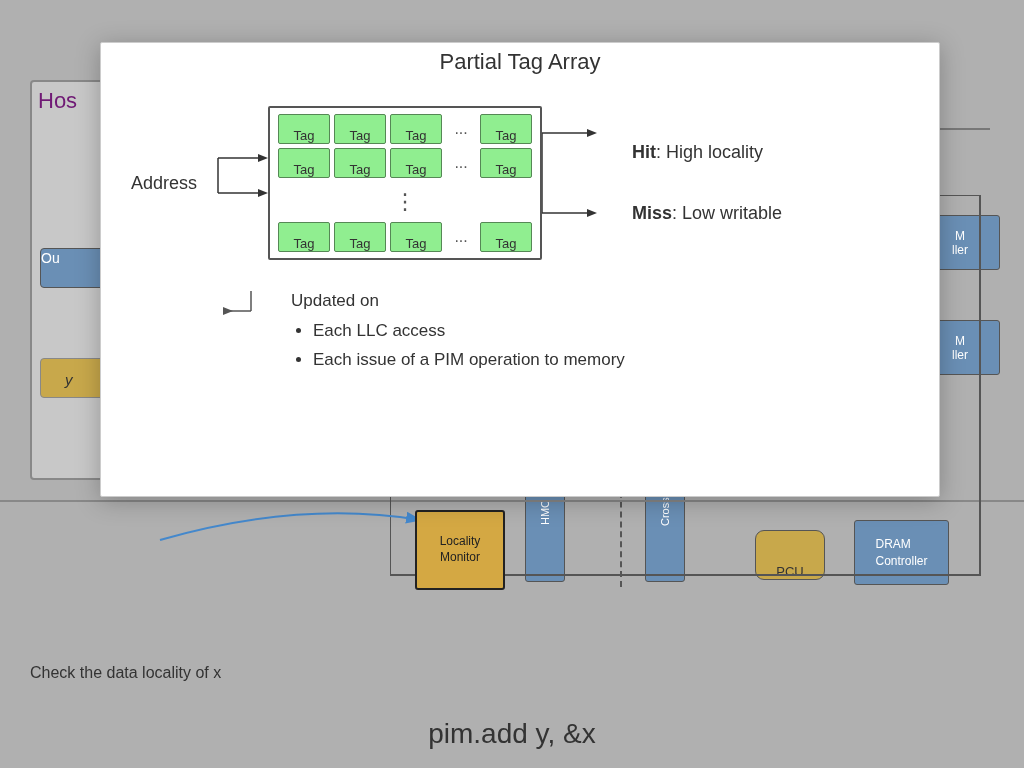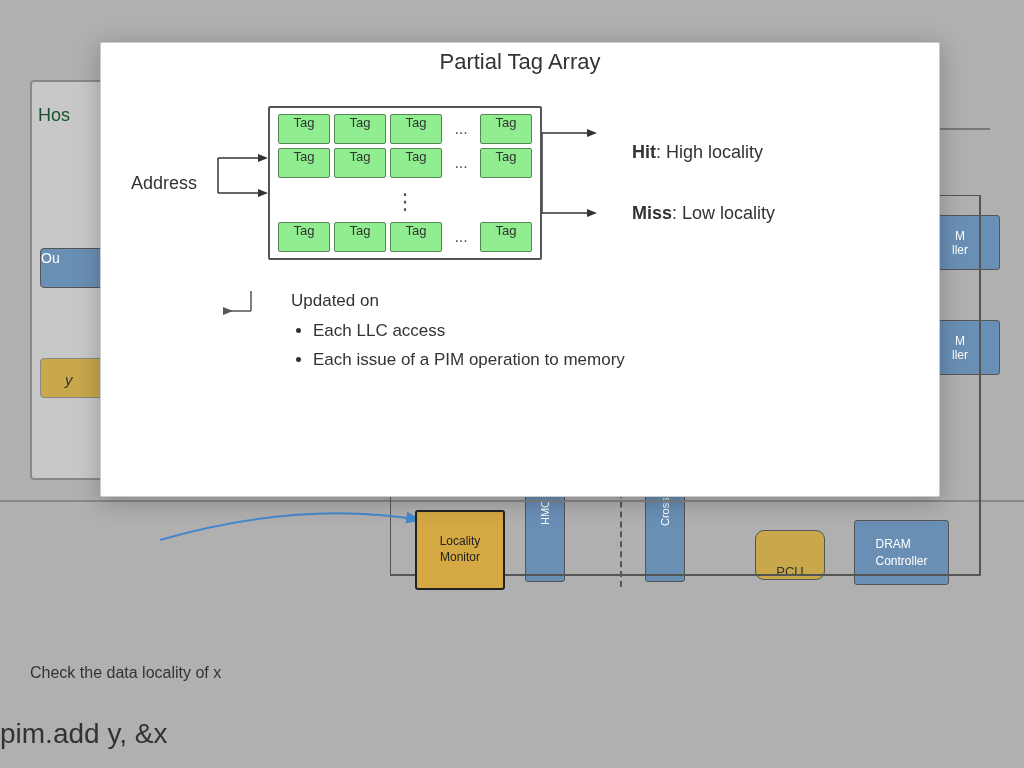--- a/index.html
+++ b/index.html
@@ -28,24 +28,23 @@
       width: 110px;
       height: 400px;
       background: #c8c8c8;
       border: 2px solid #888;
       border-radius: 4px;
     }
     .host-label {
       position: absolute;
       top: 88px;
       left: 38px;
-      font-size: 18px;
-      color: #14532d;
+      font-size: 22px;
+      color: #701a75;
       font-weight: 500;
-      margin-top: 17px;
     }
 
     
     .bg-box-blue {
       position: absolute;
       top: 248px;
       left: 40px;
       width: 70px;
       height: 40px;
       background: #6a8fb5;
@@ -244,21 +243,21 @@
       color: #333;
       line-height: 1.8;
     }
 
     
     .pim-instruction {
       position: absolute;
       bottom: 18px;
       left: 0;
       width: 1024px;
-      text-align: left;
+      text-align: center;
       font-size: 28px;
       color: #333;
     }
 
     
     .curve-arrow-svg {
       position: absolute;
       top: 490px;
       left: 150px;
       z-index: 4;
@@ -321,21 +320,21 @@
     }
     .tag-row:last-child { margin-bottom: 0; }
 
     .tag-cell {
       background: #90ee90;
       border: 1.5px solid #558855;
       border-radius: 2px;
       width: 52px;
       height: 30px;
       display: flex;
-      align-items: flex-start;
+      align-items: flex-end;
       justify-content: center;
       font-size: 13px;
       color: #333;
     }
 
     .tag-cell-empty {
       width: 30px;
       height: 30px;
       display: flex;
       align-items: center;
@@ -542,21 +541,21 @@
       <polygon points="45,116 55,120 45,124" fill="#333"></polygon>
 
       <line x1="0" y1="40" x2="0" y2="120" stroke="#333" stroke-width="1.5"></line>
     </svg>
 
     <div class="hit-miss-panel">
       <div class="hit-label">
         <strong>Hit</strong><span>: High locality</span>
       </div>
       <div class="miss-label">
-        <strong>Miss</strong><span>: Low locality</span>
+        <strong>Miss</strong><span>: Low writable</span>
       </div>
     </div>
 
   </div>
 
   <div style="display:flex; flex-direction:row; align-items:flex-start; margin-top: 18px; margin-left: 90px;">
 
     <svg width="60" height="70">
       <line x1="30" y1="0" x2="30" y2="20" stroke="#555" stroke-width="1.5"></line>
       <line x1="5" y1="20" x2="30" y2="20" stroke="#555" stroke-width="1.5"></line>

